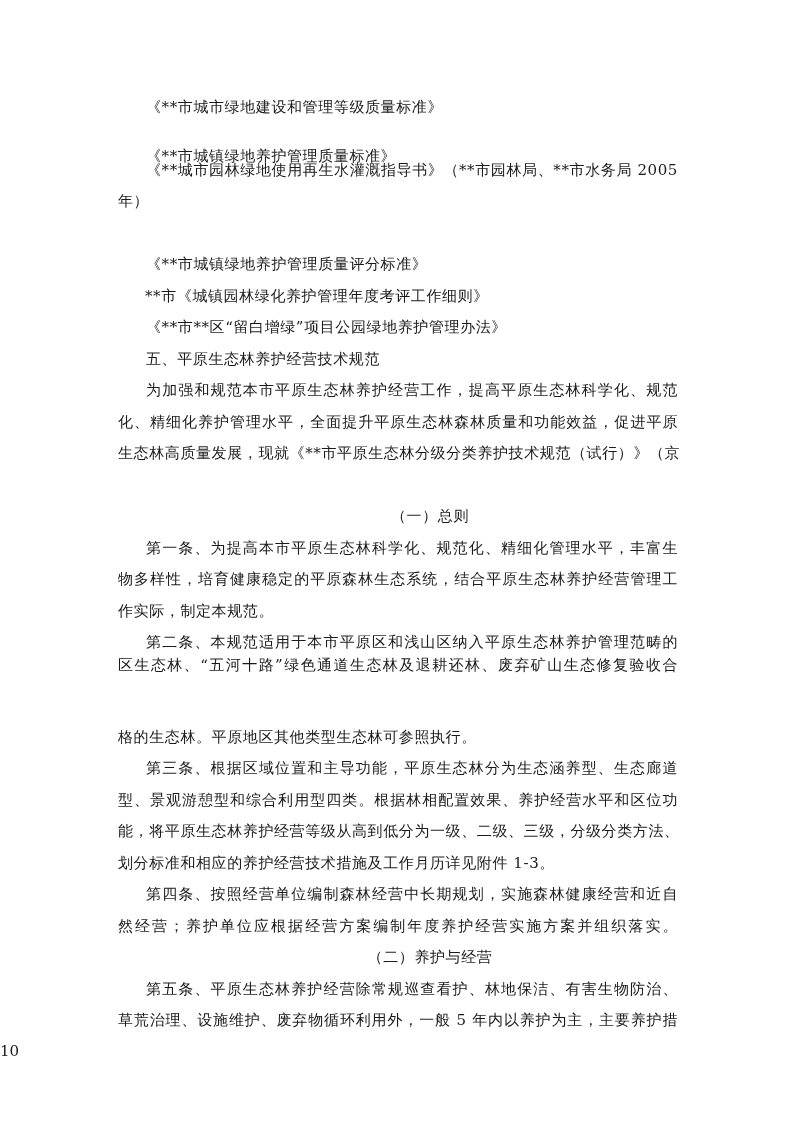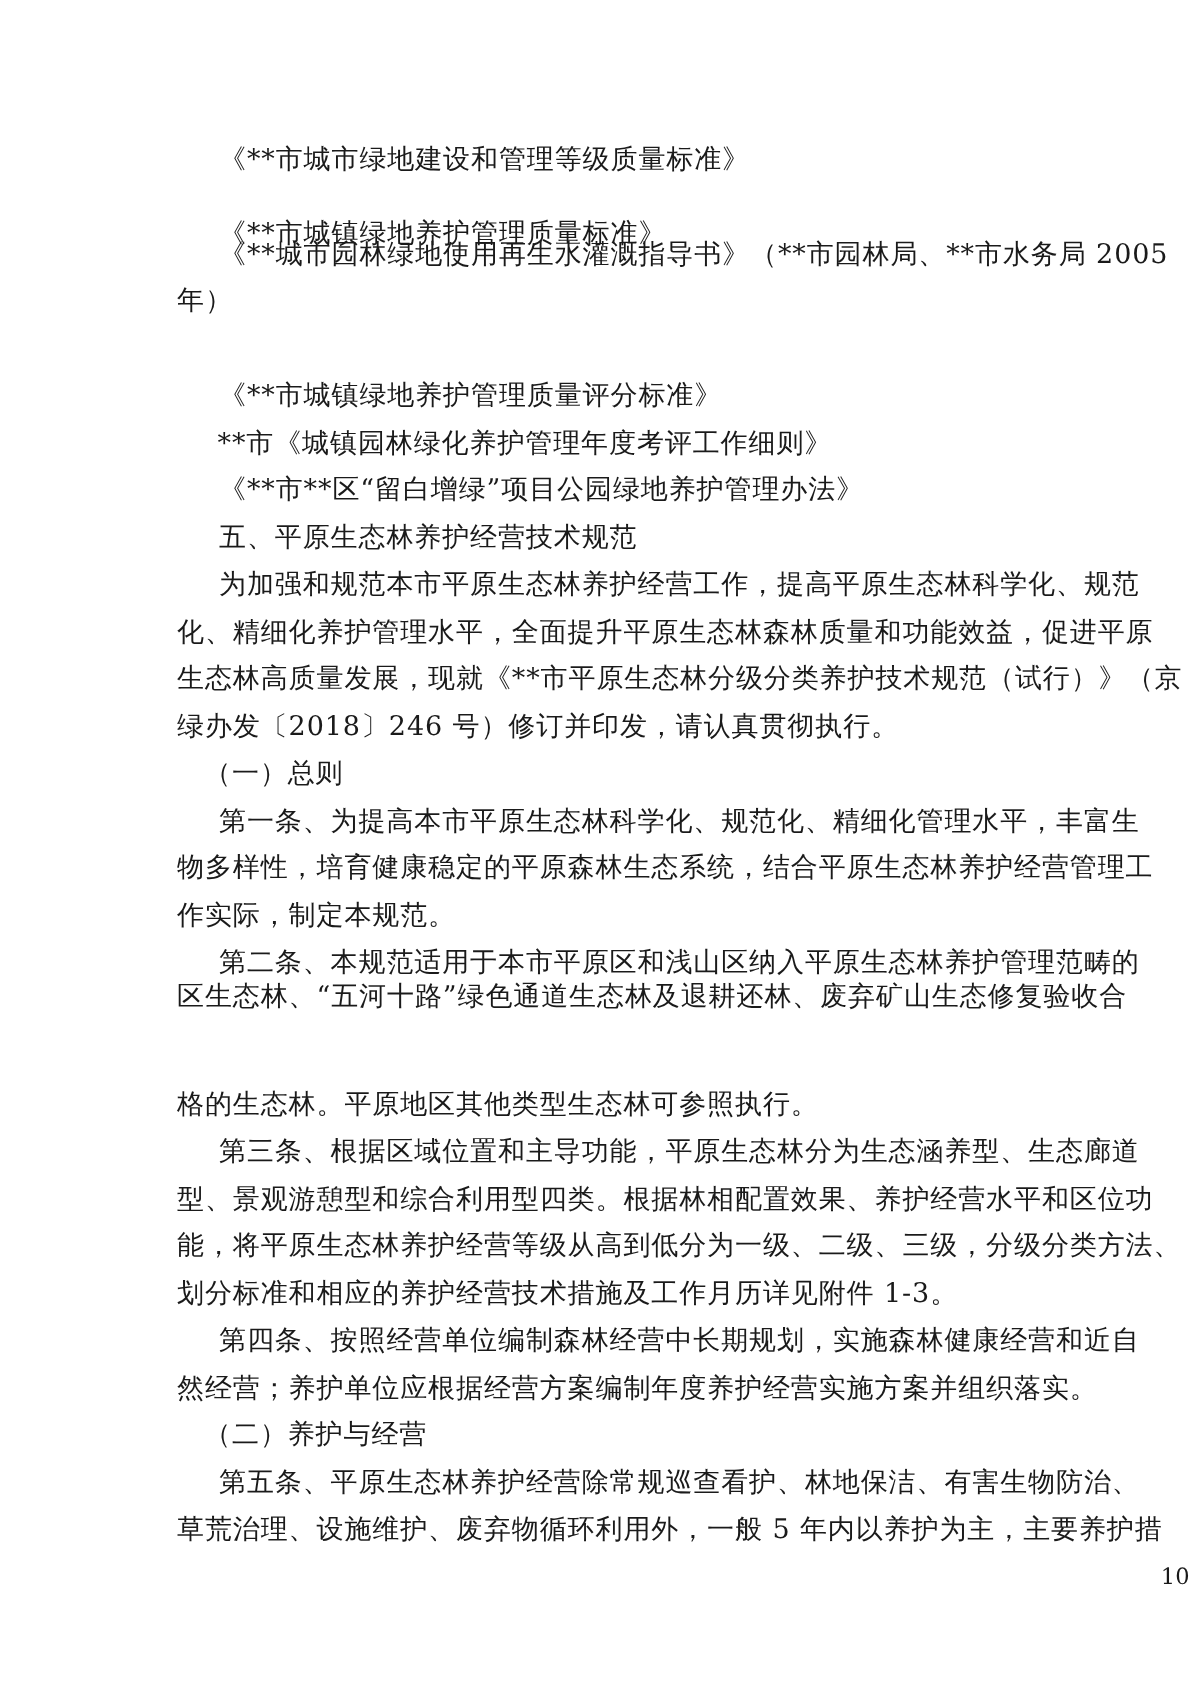--- a/index.html
+++ b/index.html
@@ -1,45 +1,44 @@
 <!DOCTYPE html>
 <html><head>
 <meta charset="utf-8">
 <style>
   html,body{margin:0;padding:0;background:#ffffff;}
   body{width:793px;height:1122px;position:relative;overflow:hidden;
        font-family:"DejaVu Serif","Liberation Serif",serif;color:#1a1a1a;}
   .page{position:absolute;left:0;top:0;width:793px;height:1122px;background:#fff;}
-  .ln{position:absolute;left:118px;width:560px;font-size:18px;line-height:20px;
+  .ln{position:absolute;left:118px;width:560px;font-size:15px;line-height:20px;
       white-space:nowrap;letter-spacing:0.6px;}
   .ind{left:146px;width:532px;}
-  .ind2{left:136px;}
+  .ind2{left:150px;text-align:center;}
   .just{text-align:justify;text-align-last:justify;}
-  .pgnum{position:absolute;left:0;width:793px;text-align:right;top:1041px;
+  .pgnum{position:absolute;left:0;width:793px;text-align:left;top:1041px;
          font-size:15px;line-height:20px;}
 </style>
 </head>
 <body>
 
 <div class="page">
 
   <div class="ln ind" style="top:97px">《**市城市绿地建设和管理等级质量标准》</div>
   <div class="ln ind" style="top:146px">《**市城镇绿地养护管理质量标准》</div>
   <div class="ln ind just" style="top:160px">《**城市园林绿地使用再生水灌溉指导书》（**市园林局、**市水务局 2005</div>
   <div class="ln" style="top:191px">年）</div>
   <div class="ln ind" style="top:254px">《**市城镇绿地养护管理质量评分标准》</div>
   <div class="ln" style="left:145px;top:286px">**市《城镇园林绿化养护管理年度考评工作细则》</div>
   <div class="ln ind" style="top:317px">《**市**区“留白增绿”项目公园绿地养护管理办法》</div>
 
   <div class="ln ind" style="top:349px">五、平原生态林养护经营技术规范</div>
 
   <div class="ln ind just" style="top:380px">为加强和规范本市平原生态林养护经营工作，提高平原生态林科学化、规范</div>
   <div class="ln just" style="top:412px">化、精细化养护管理水平，全面提升平原生态林森林质量和功能效益，促进平原</div>
   <div class="ln just" style="top:443px">生态林高质量发展，现就《**市平原生态林分级分类养护技术规范（试行）》（京</div>
-  <div class="ln" style="top:475px">绿办发〔2018〕246 号）修订并印发，请认真贯彻执行。</div>
 
   <div class="ln ind2" style="top:506px">（一）总则</div>
 
   <div class="ln ind just" style="top:538px">第一条、为提高本市平原生态林科学化、规范化、精细化管理水平，丰富生</div>
   <div class="ln just" style="top:569px">物多样性，培育健康稳定的平原森林生态系统，结合平原生态林养护经营管理工</div>
   <div class="ln" style="top:601px">作实际，制定本规范。</div>
 
   <div class="ln ind just" style="top:632px">第二条、本规范适用于本市平原区和浅山区纳入平原生态林养护管理范畴的</div>
   <div class="ln just" style="top:655px">区生态林、“五河十路”绿色通道生态林及退耕还林、废弃矿山生态修复验收合</div>
   <div class="ln" style="top:727px">格的生态林。平原地区其他类型生态林可参照执行。</div>

